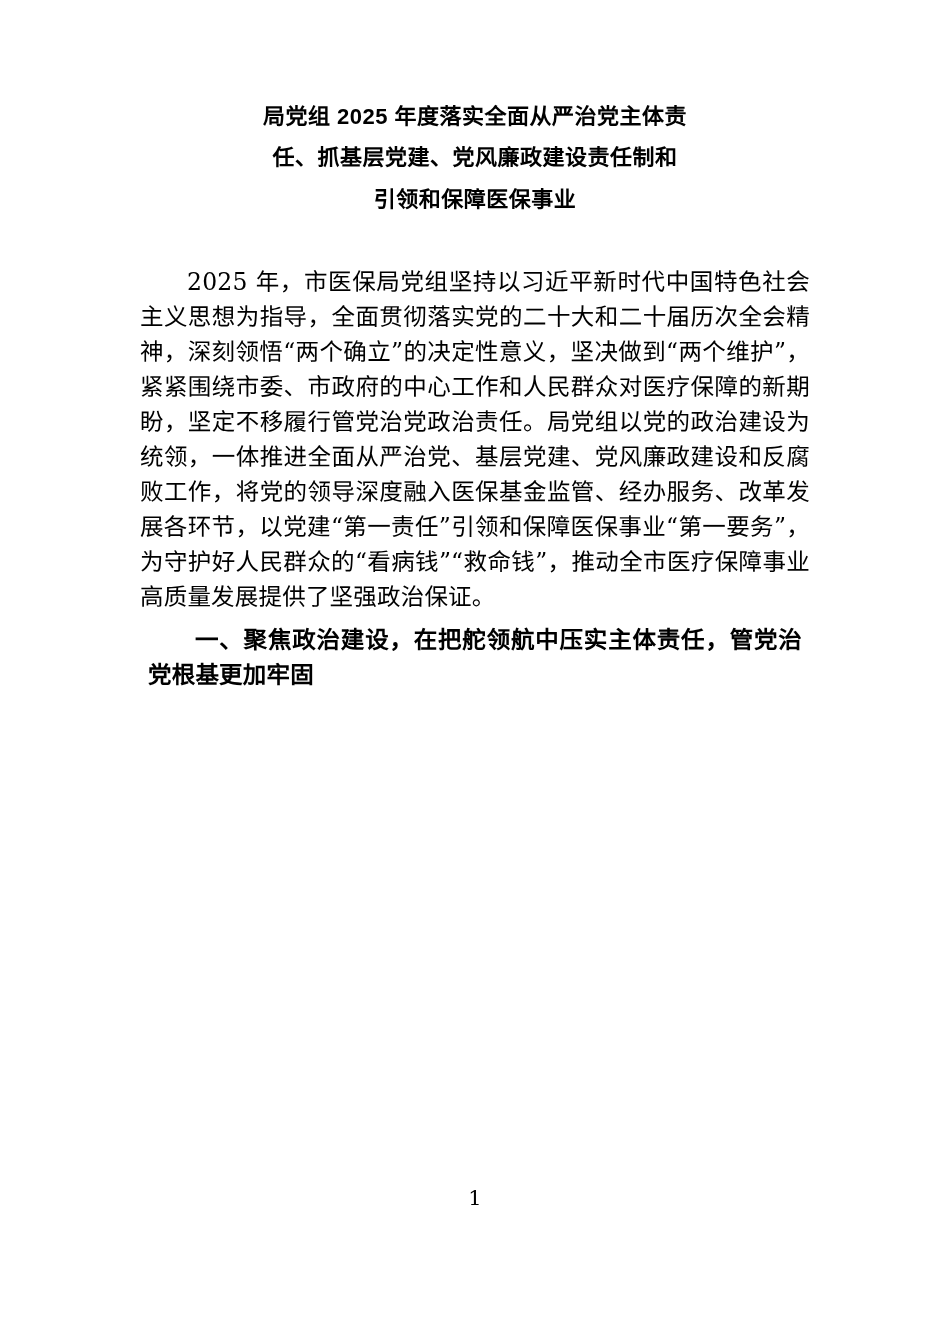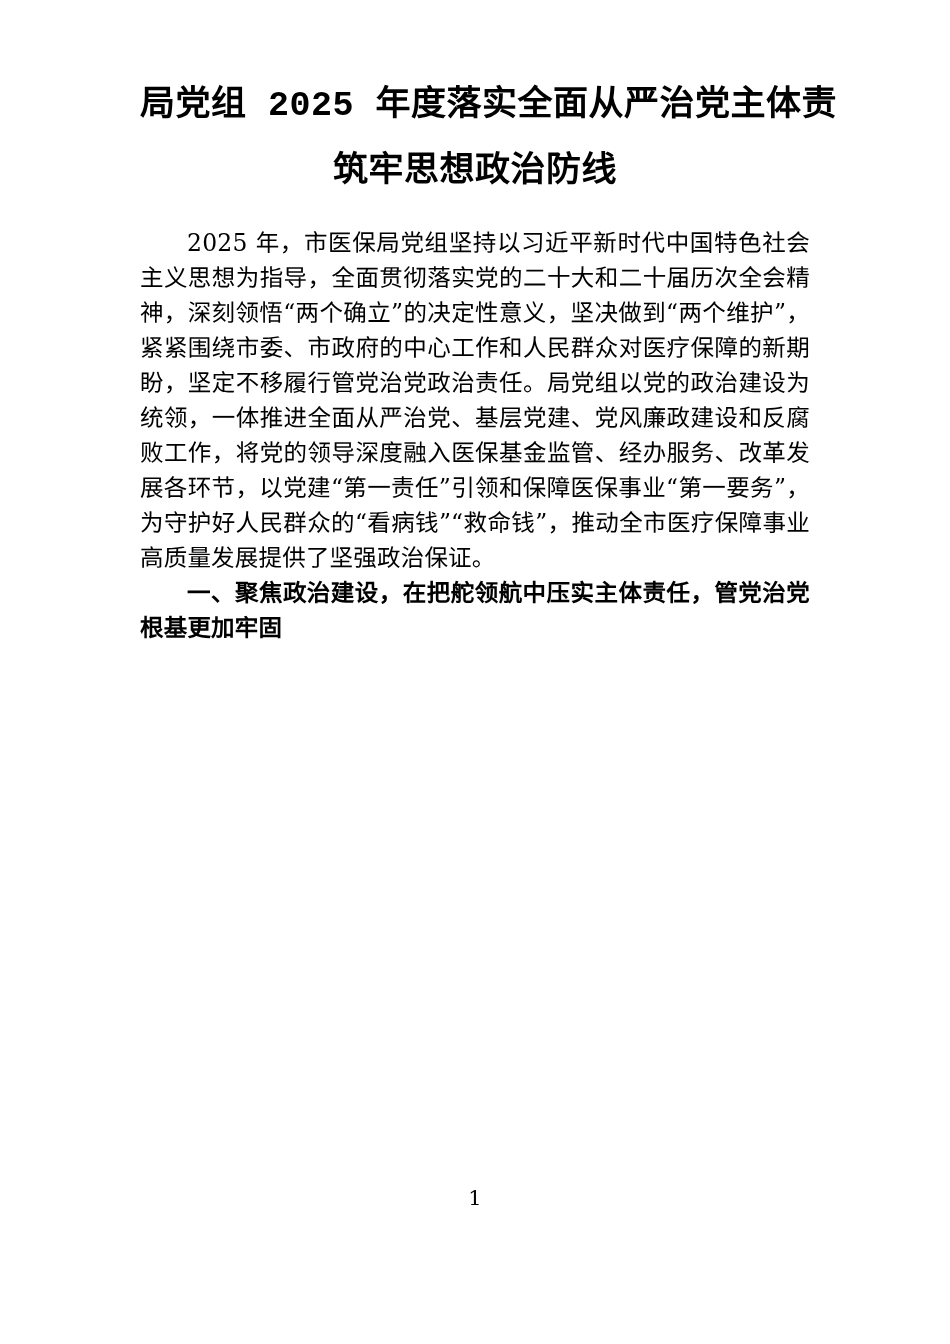--- a/index.html
+++ b/index.html
@@ -22,25 +22,25 @@
   .content {
     position: absolute;
     left: 140px;
     top: 0;
     width: 670px;
   }
 
   
   .doc-title {
     margin: 0;
-    padding-top: 74px;
+    padding-top: 96px;
     text-align: center;
-    font-family: Liberation Mono, monospace;
+    font-family: Liberation Sans, sans-serif;
     font-weight: 700;
-    font-size: 35px;
+    font-size: 22px;
     line-height: 1.88;
     letter-spacing: 0.5px;
     color: #000000;
   }
 
   .title-line {
     display: block;
     white-space: nowrap;
   }
 
@@ -55,26 +55,26 @@
     font-size: 23.5px;
     line-height: 35px;
     color: #000000;
     text-align: justify;
     text-justify: inter-ideograph;
     text-indent: 2em;
     letter-spacing: 0.2px;
   }
 
   .body-para.first {
-    margin-top: 20px;
+    margin-top: 45px;
   }
 
   
   .section-heading {
-    margin: 0;
+    margin: 8px;
     font-family: "DejaVu Sans", "Liberation Sans", sans-serif;
     font-weight: 700;
     font-size: 23.5px;
     line-height: 35px;
     color: #000000;
     text-align: justify;
     text-justify: inter-ideograph;
     text-indent: 2em;
     letter-spacing: 0.2px;
   }
@@ -93,21 +93,22 @@
 </style>
 </head>
 <body>
 
 <div class="page">
 
   <div class="content">
 
     <h1 class="doc-title">
       <span class="title-line">局党组 2025 年度落实全面从严治党主体责</span>
-      <span class="title-line centered">筑牢思想政治防线</span>
+      <span class="title-line">任、抓基层党建、党风廉政建设责任制和</span>
+      <span class="title-line centered">引领和保障医保事业</span>
     </h1>
 
     <p class="body-para first">2025 年，市医保局党组坚持以习近平新时代中国特色社会主义思想为指导，全面贯彻落实党的二十大和二十届历次全会精神，深刻领悟“两个确立”的决定性意义，坚决做到“两个维护”，紧紧围绕市委、市政府的中心工作和人民群众对医疗保障的新期盼，坚定不移履行管党治党政治责任。局党组以党的政治建设为统领，一体推进全面从严治党、基层党建、党风廉政建设和反腐败工作，将党的领导深度融入医保基金监管、经办服务、改革发展各环节，以党建“第一责任”引领和保障医保事业“第一要务”，为守护好人民群众的“看病钱”“救命钱”，推动全市医疗保障事业高质量发展提供了坚强政治保证。</p>
 
     <p class="section-heading">一、聚焦政治建设，在把舵领航中压实主体责任，管党治党根基更加牢固</p>
 
 
 
   </div>
 

